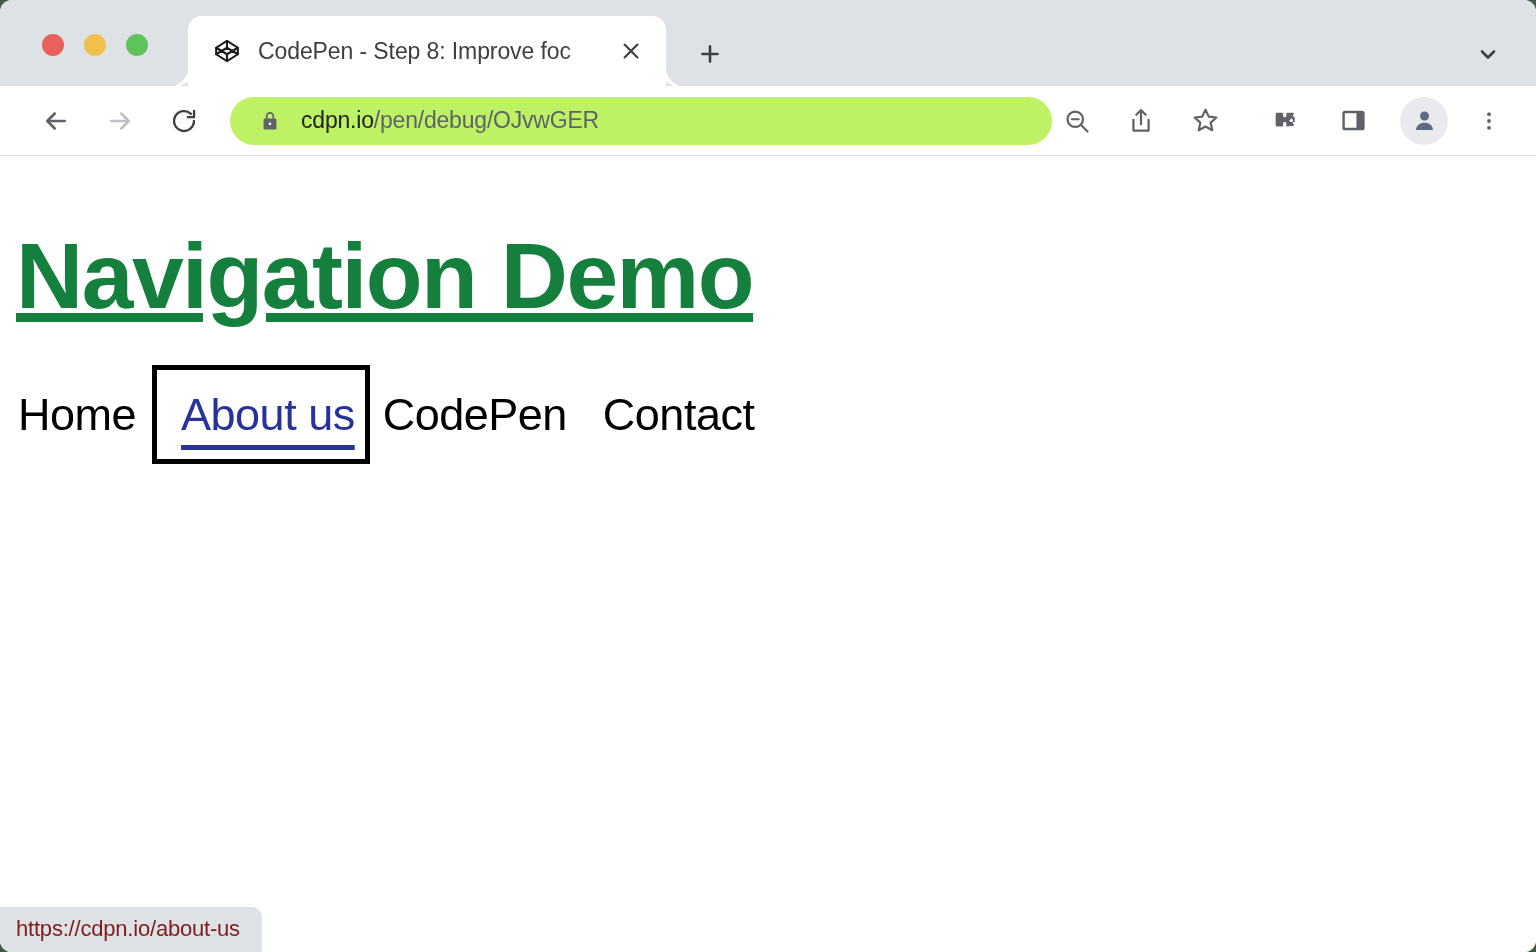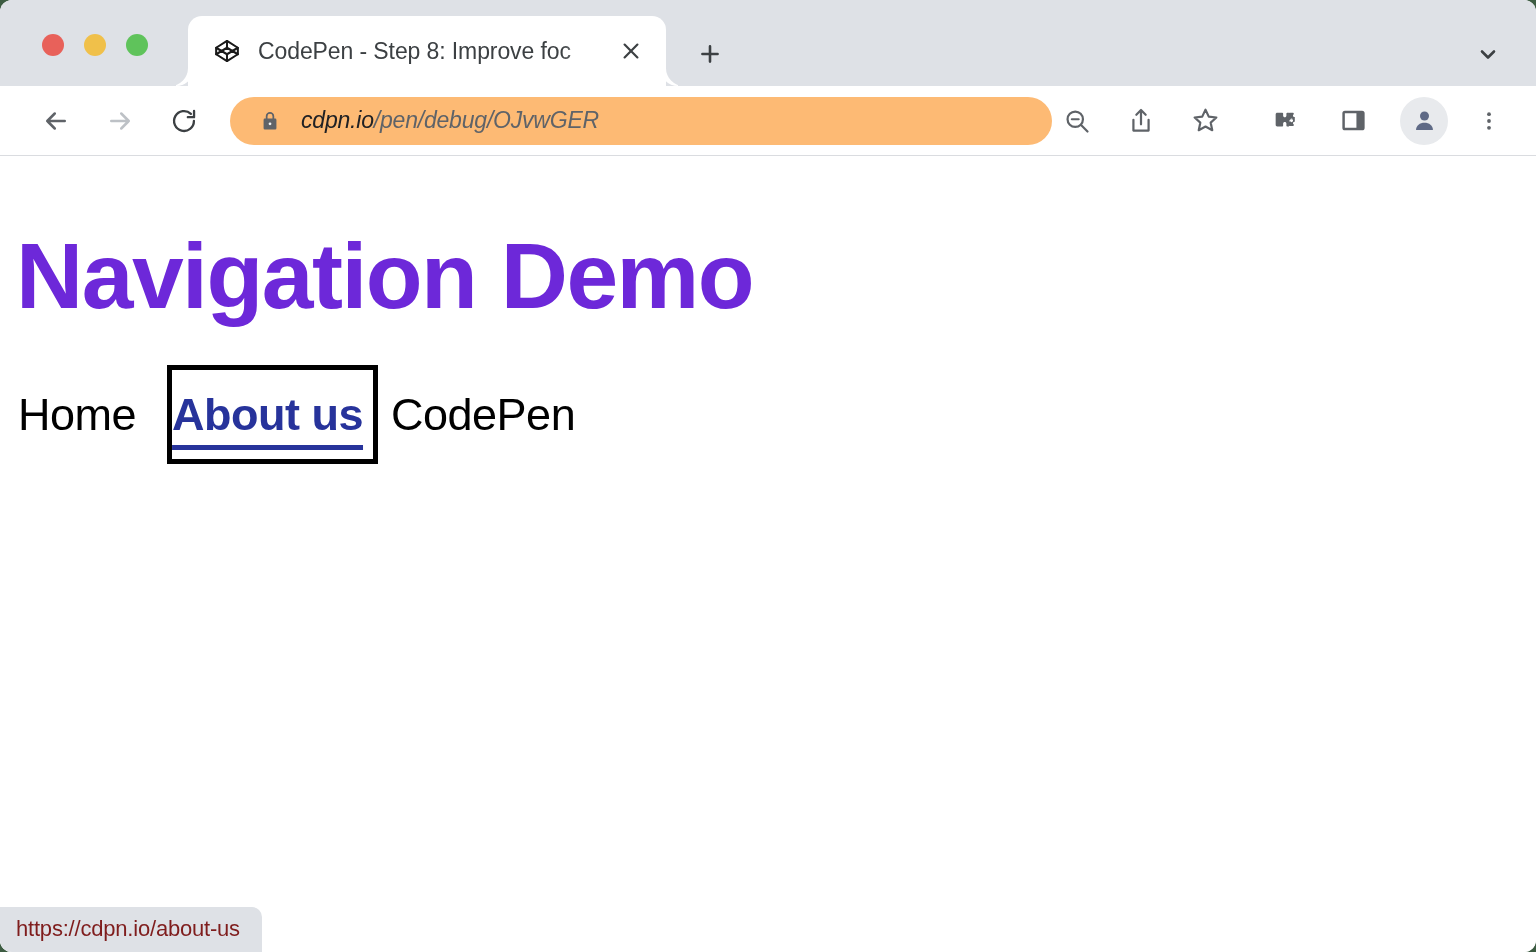--- a/index.html
+++ b/index.html
@@ -163,28 +163,27 @@
     flex: 0 0 48px;
   }
   .nav-btn.back    { margin-left: 10px; }
   .nav-btn.forward { margin-left: 16px; }
   .nav-btn.reload  { margin-left: 16px; }
 
   .omnibox {
     margin-left: 22px;
     height: 48px;
     flex: 1 1 auto;
-    background: #fdba74;
+    background: #bef264;
     border-radius: 24px;
     display: flex;
     align-items: center;
     padding: 0 20px;
     box-sizing: border-box;
     max-width: 822px;
-    font-style: italic;
   }
   .lock-icon {
     width: 22px;
     height: 22px;
     margin-left: 9px;
     margin-right: 20px;
     flex: 0 0 22px;
   }
   .url-text {
     font-size: 23px;
@@ -231,22 +230,23 @@
   }
   .page-heading {
     position: absolute;
     left: 16px;
     top: 74px;
     margin: 0;
     font-family: "Liberation Sans", sans-serif;
     font-weight: bold;
     font-size: 93px;
     line-height: 1;
-    color: #6d28d9;
+    color: #15803d;
     letter-spacing: -1.5px;
+    text-decoration: underline;
   }
   .nav-list {
     position: absolute;
     left: 18px;
     top: 236px;
     display: flex;
     align-items: center;
     list-style: none;
     margin: 0;
     padding: 0;
@@ -254,30 +254,29 @@
   .nav-item { display: block; }
   .nav-link {
     display: inline-block;
     font-size: 45px;
     line-height: 1;
     color: #000000;
     text-decoration: none;
     letter-spacing: -0.5px;
     padding: 0;
   }
-  .nav-item.sp-1 { margin-right: 36px; }
+  .nav-item.sp-1 { margin-right: 21px; }
   .nav-item.sp-2 { margin-right: 18px; }
   .nav-item.sp-3 { margin-right: 36px; }
 
   .nav-item.focused {
     outline: 5px solid #000000;
-    padding: 22px 10px 22px 0;
+    padding: 22px 10px 22px 24px;
     margin-top: -22px;
     margin-bottom: -22px;
-    font-weight: bold;
   }
   .nav-item.focused .nav-link {
     color: #27339b;
     text-decoration: underline;
     text-decoration-thickness: 5px;
     text-underline-offset: 15px;
   }
 
   
   .status-bubble {
@@ -431,18 +430,21 @@
     <ul class="nav-list">
       <li class="nav-item sp-1">
         <a class="nav-link" href="#">Home</a>
       </li>
       <li class="nav-item focused sp-2">
         <a class="nav-link" href="#">About us</a>
       </li>
       <li class="nav-item sp-3">
         <a class="nav-link" href="#">CodePen</a>
       </li>
+      <li class="nav-item">
+        <a class="nav-link" href="#">Contact</a>
+      </li>
     </ul>
 
     <div class="status-bubble">https://cdpn.io/about-us</div>
   </div>
 
 </div>
 
 </body></html>

